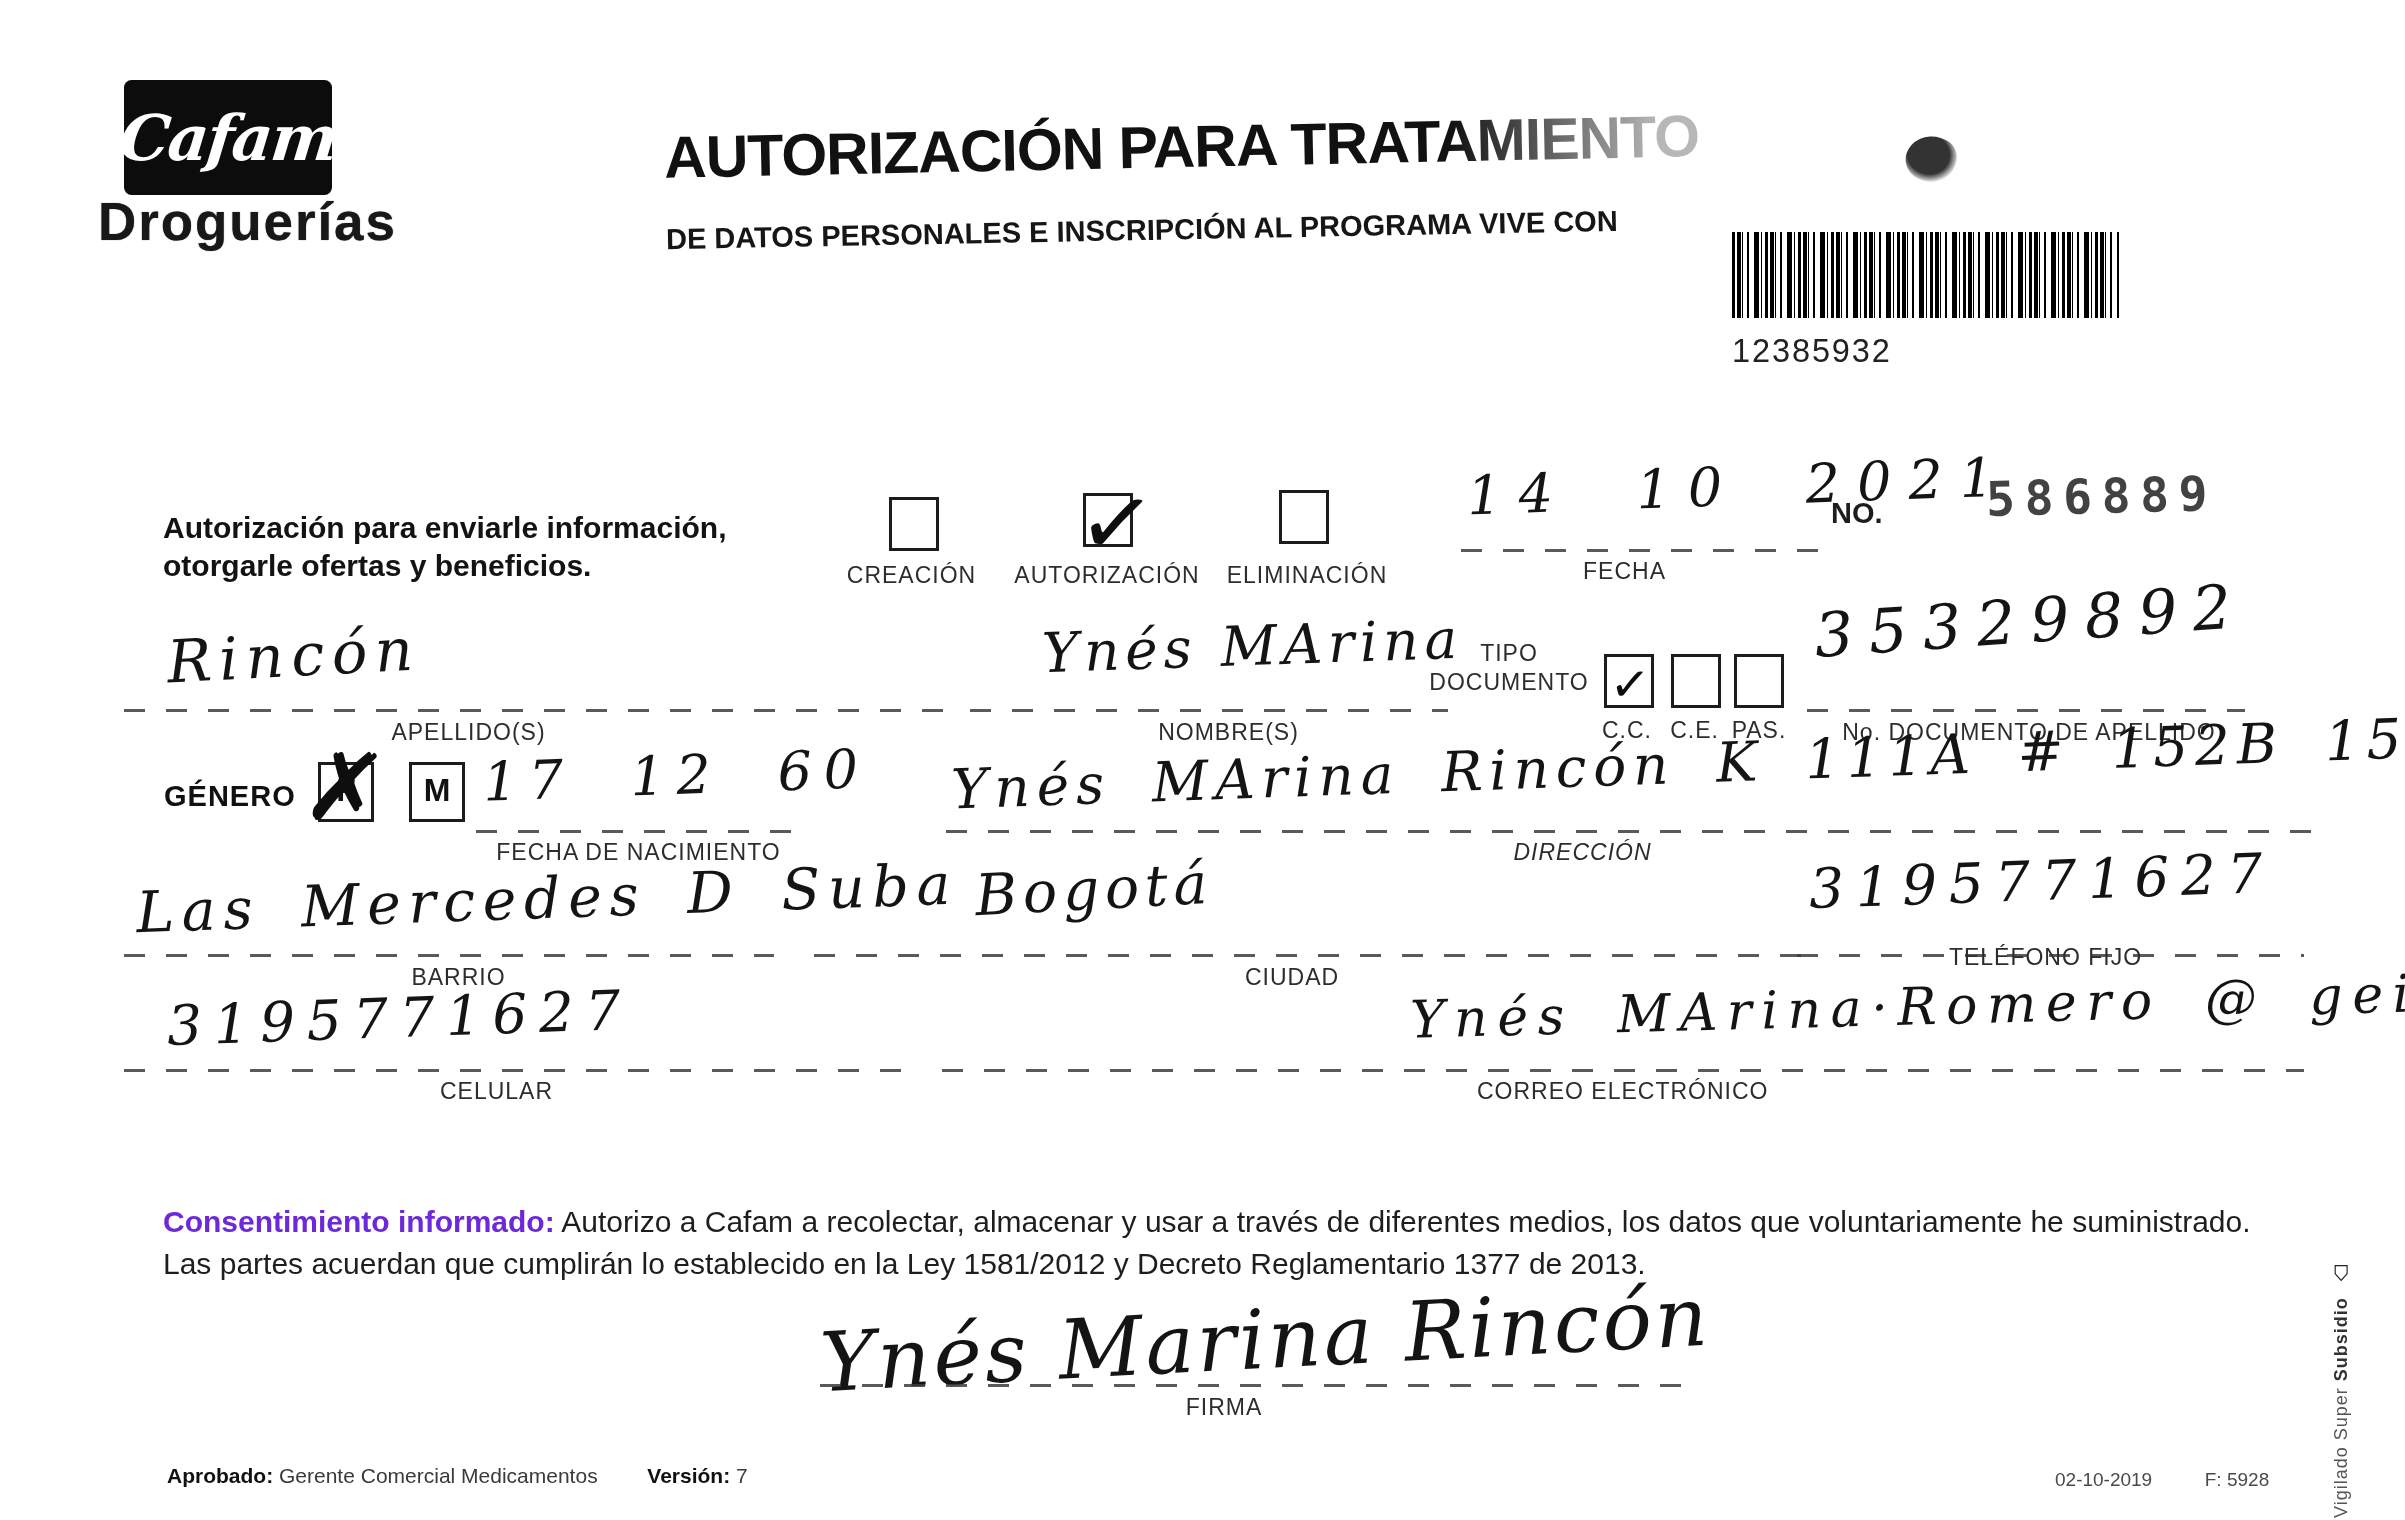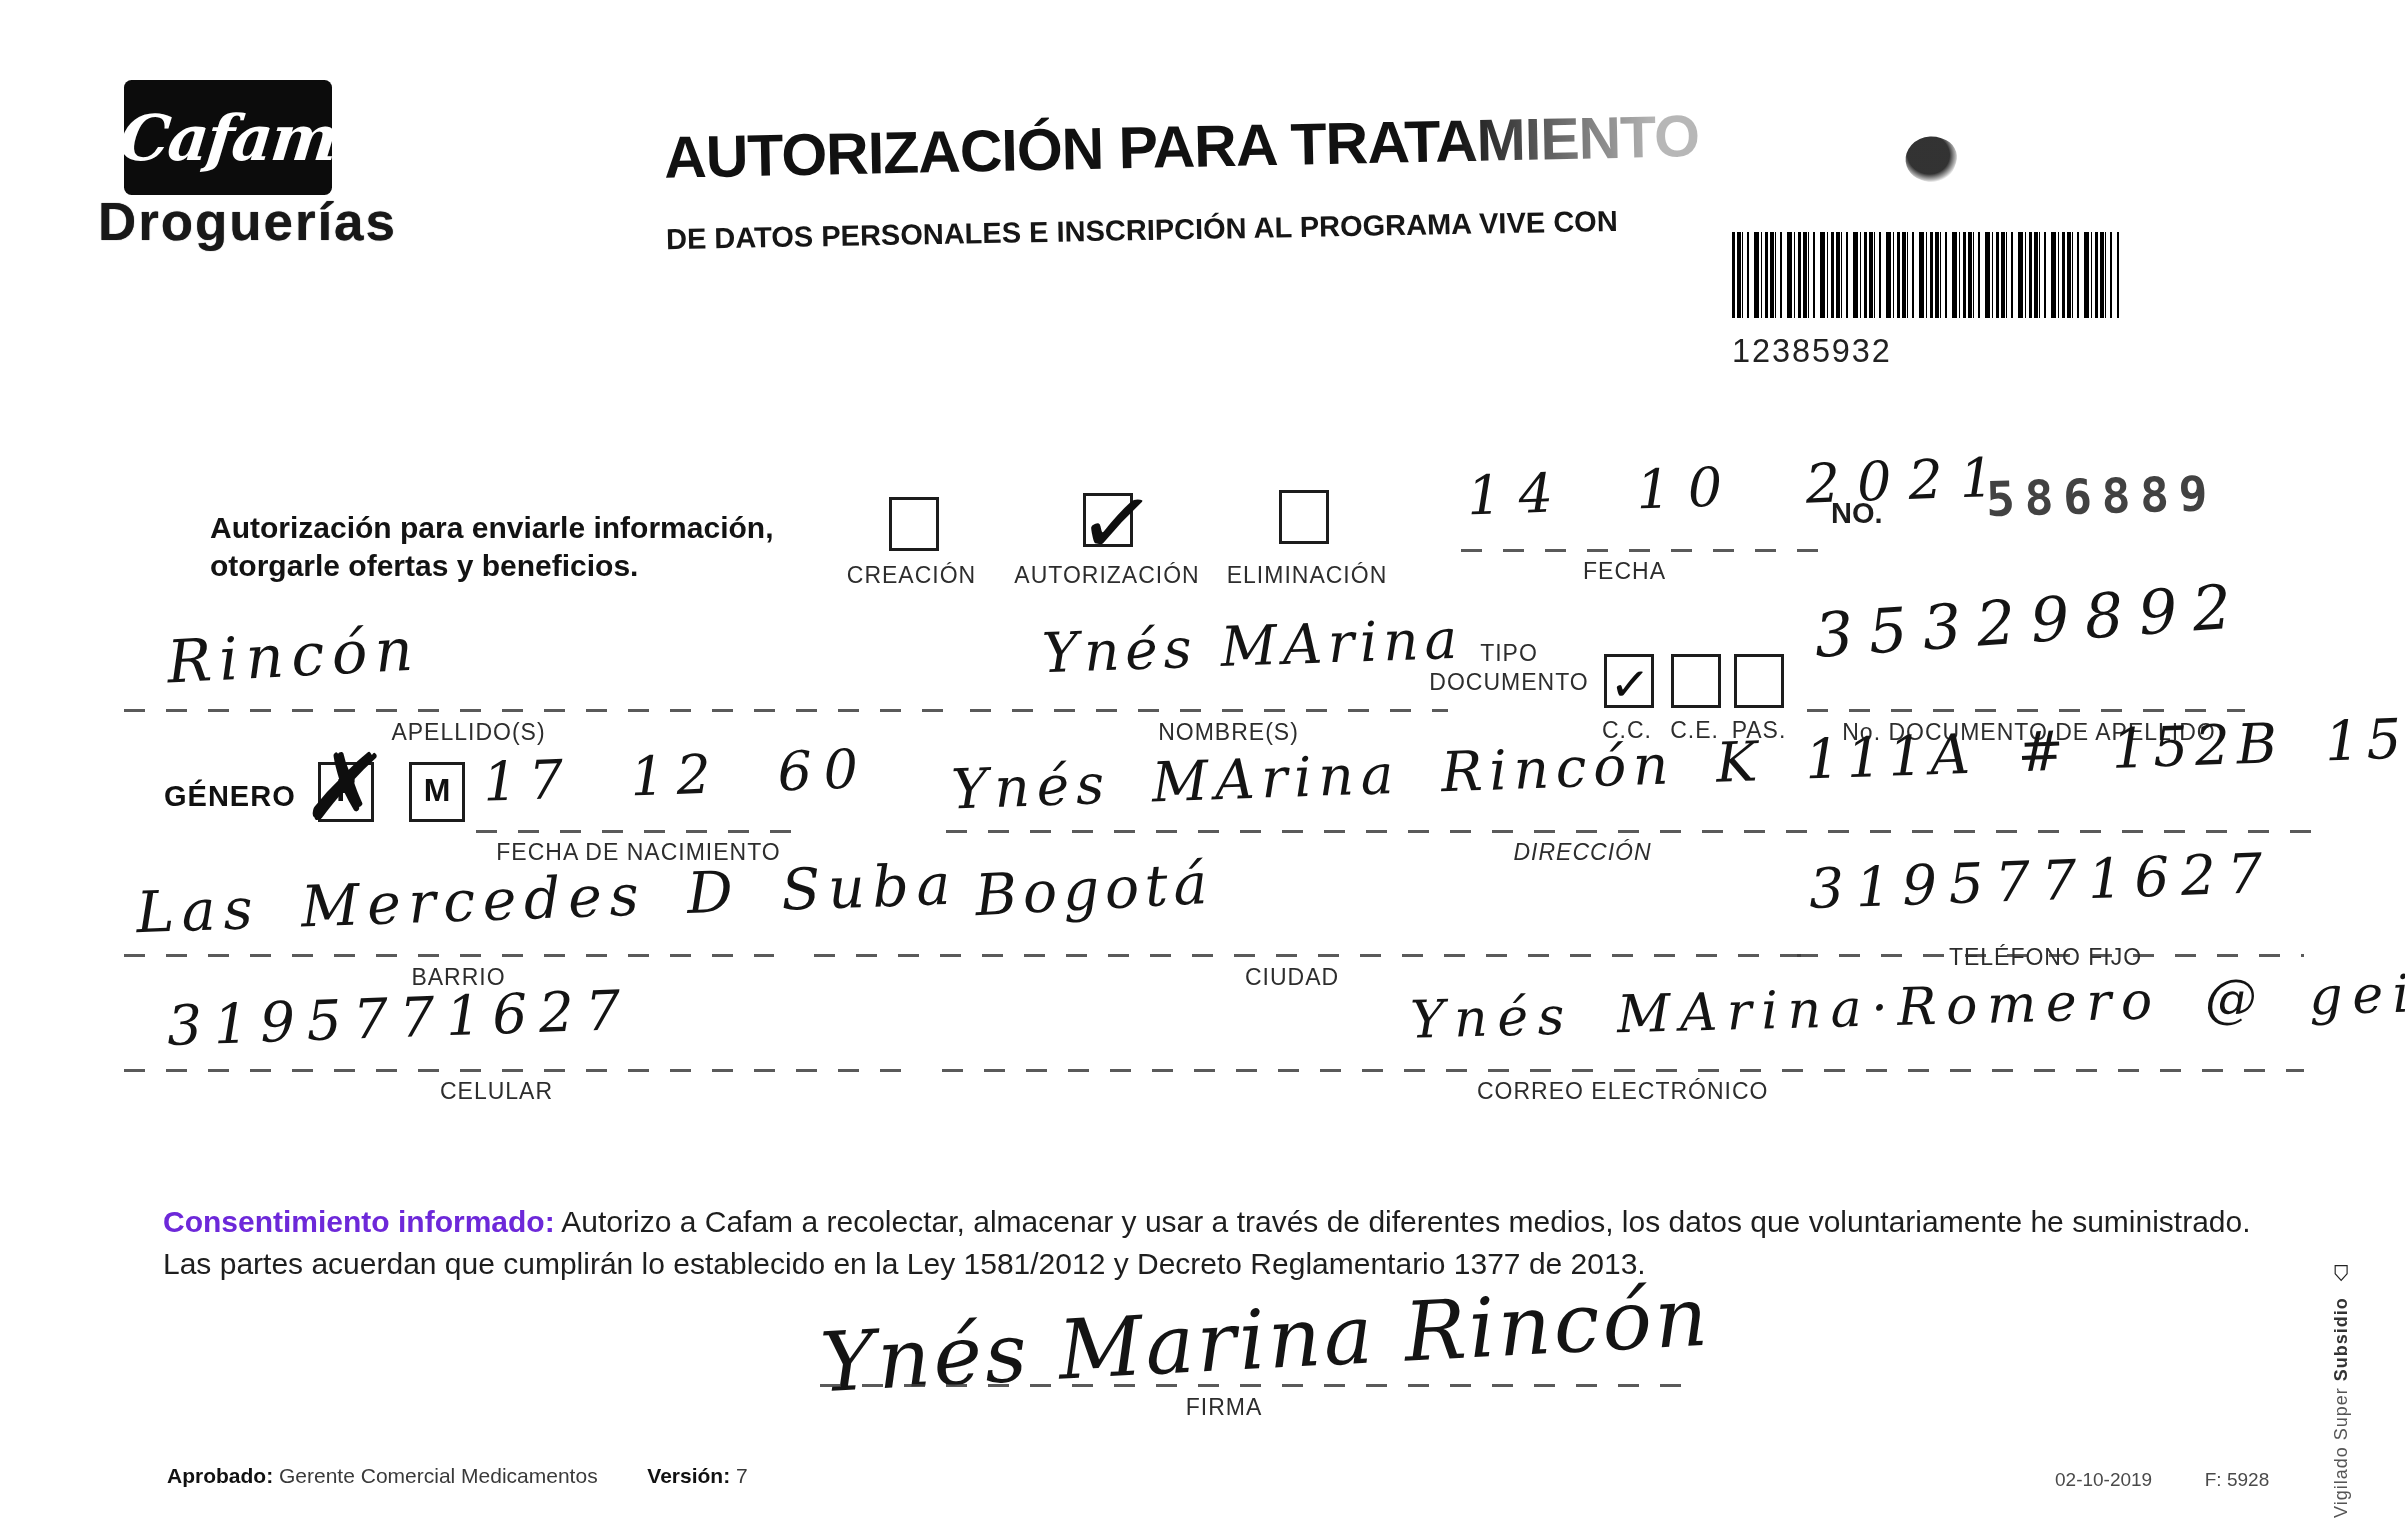--- a/index.html
+++ b/index.html
@@ -32,21 +32,21 @@
   .ctr{text-align:center;}
   .dash{position:absolute;height:2.9px;background:repeating-linear-gradient(90deg,#3d3d3d 0 21px,transparent 21px 42px);opacity:.85;}
   .cb{position:absolute;width:44px;height:48px;border:3.8px solid #1c1c1c;background:#fff;}
   .cb-letter{display:block;width:100%;height:100%;text-align:center;line-height:50px;font-size:32px;font-weight:bold;color:#111;}
   .mark{position:absolute;font-family:"DejaVu Serif",serif;color:#0e0e0e;line-height:1;}
   
   .hw{position:absolute;font-family:"DejaVu Serif",serif;font-style:italic;color:#141414;white-space:nowrap;}
   .stamp{position:absolute;left:1986px;top:468px;font-family:"DejaVu Sans Mono",monospace;font-weight:bold;
          font-size:48px;letter-spacing:9.6px;color:#2e2e2e;transform:rotate(-1.5deg);opacity:.9;}
   .no-lbl{position:absolute;left:1831px;top:497px;font-size:29px;font-weight:600;color:#1d1d1d;}
-  .intro{position:absolute;left:163px;top:509px;font-size:30px;font-weight:bold;line-height:38px;color:#131313;margin-left:47px;}
+  .intro{position:absolute;left:163px;top:509px;font-size:30px;font-weight:bold;line-height:38px;color:#131313;}
   .consent{position:absolute;left:163px;top:1171px;width:2122px;font-size:30px;line-height:42px;color:#1e1e1e;}
   .consent b{color:#6d28d9;}
   .genero-lbl{position:absolute;left:164px;top:780px;font-size:29px;font-weight:bold;letter-spacing:1px;color:#111;}
   .footer-left{position:absolute;left:167px;top:1464px;font-size:21px;color:#3a3a3a;white-space:nowrap;}
   .footer-left b{color:#111;}
   .footer-right{position:absolute;left:2055px;top:1469px;font-size:19px;color:#4a4a4a;white-space:nowrap;}
   .edge{position:absolute;left:2325px;top:1203px;height:315px;writing-mode:vertical-rl;
         transform:rotate(180deg);font-size:18px;color:#555;letter-spacing:1px;white-space:nowrap;}
   .edge .bold{font-weight:bold;color:#333;}
   .edge .house{font-size:29px;color:#222;}

